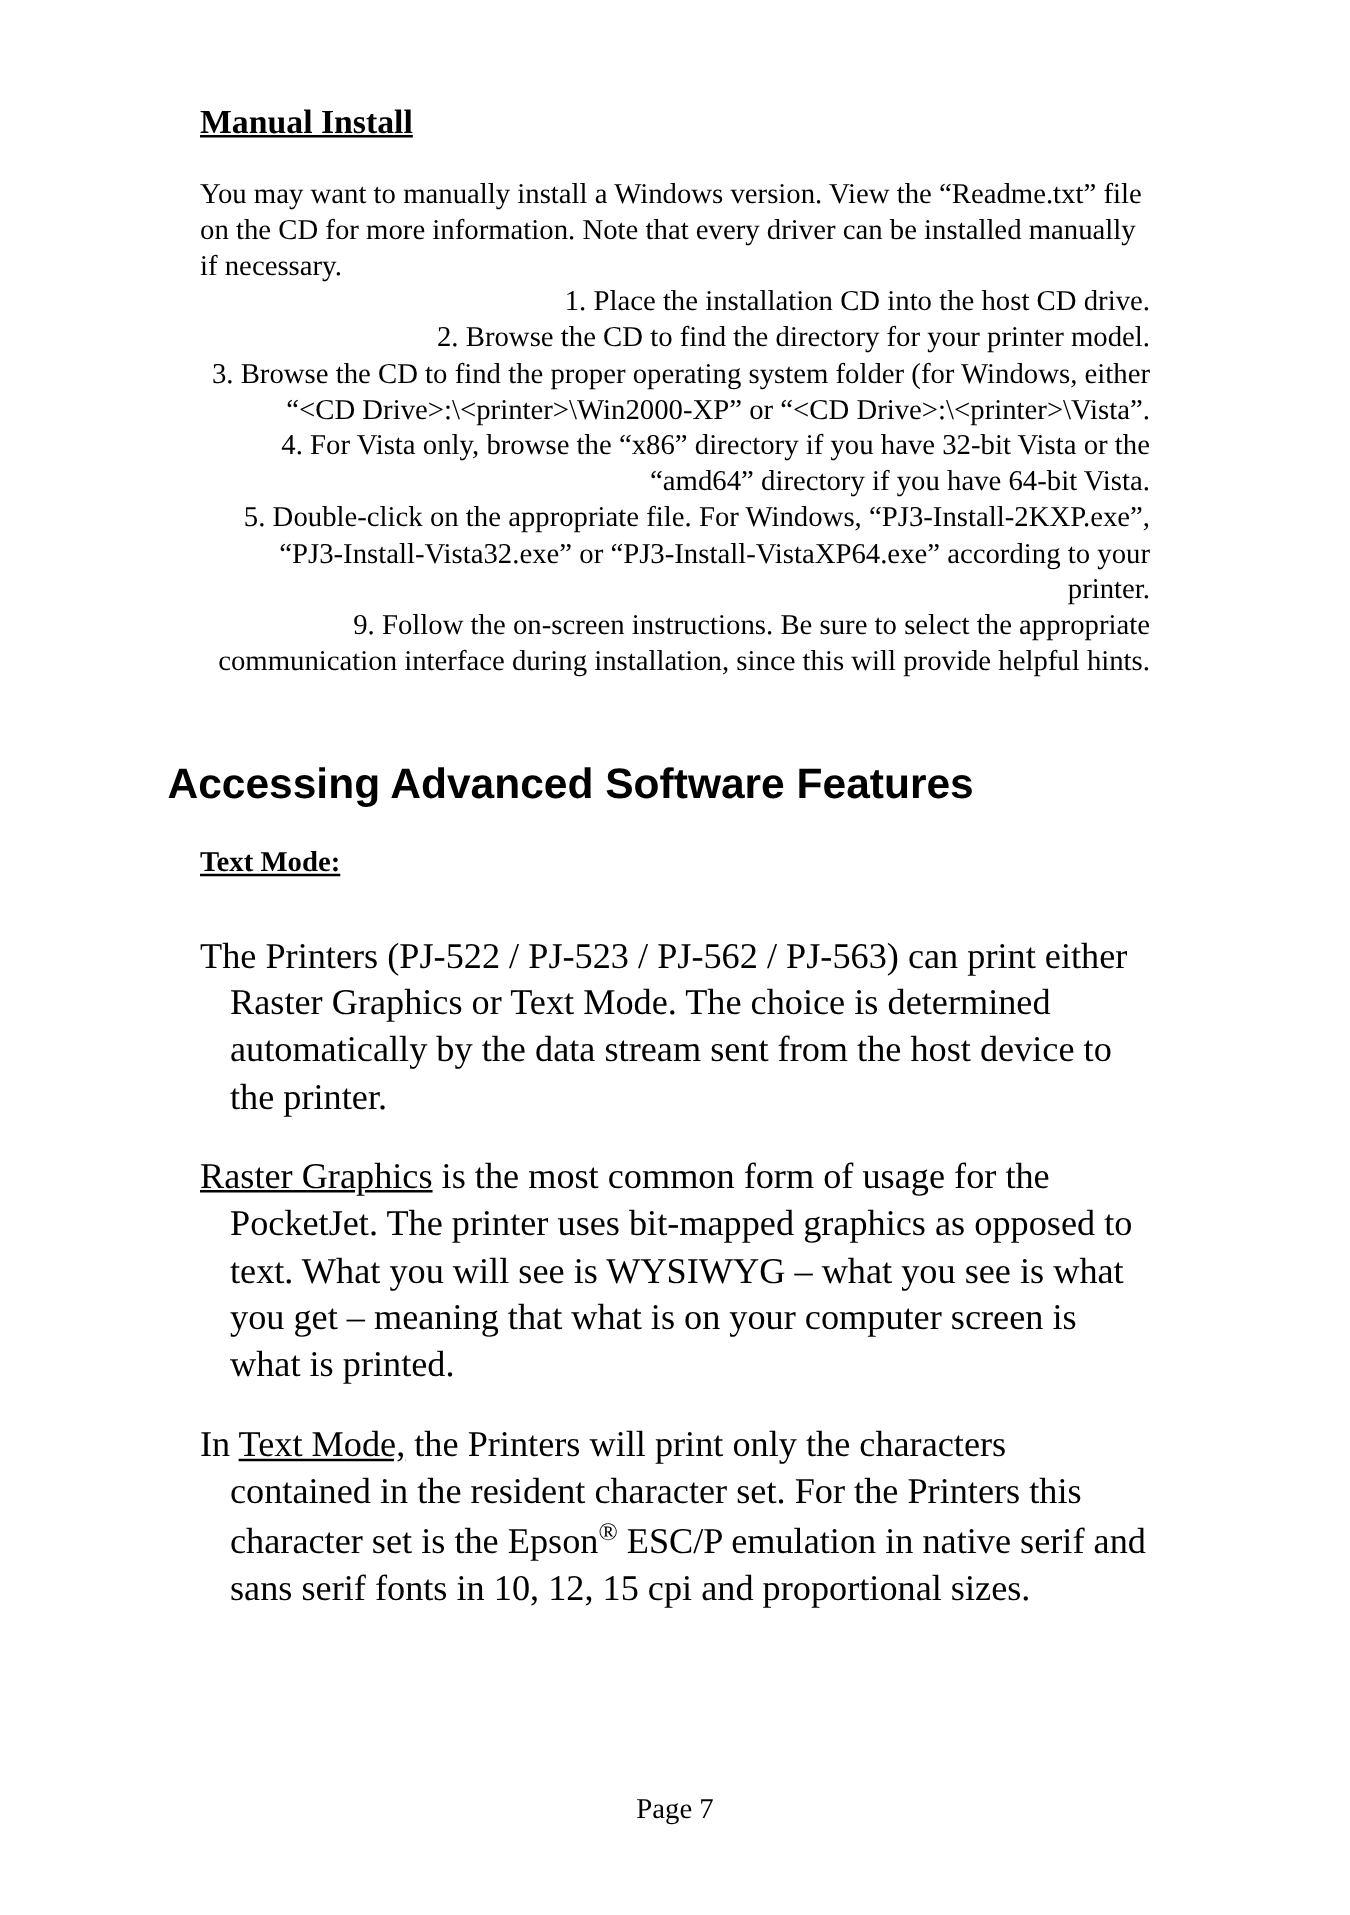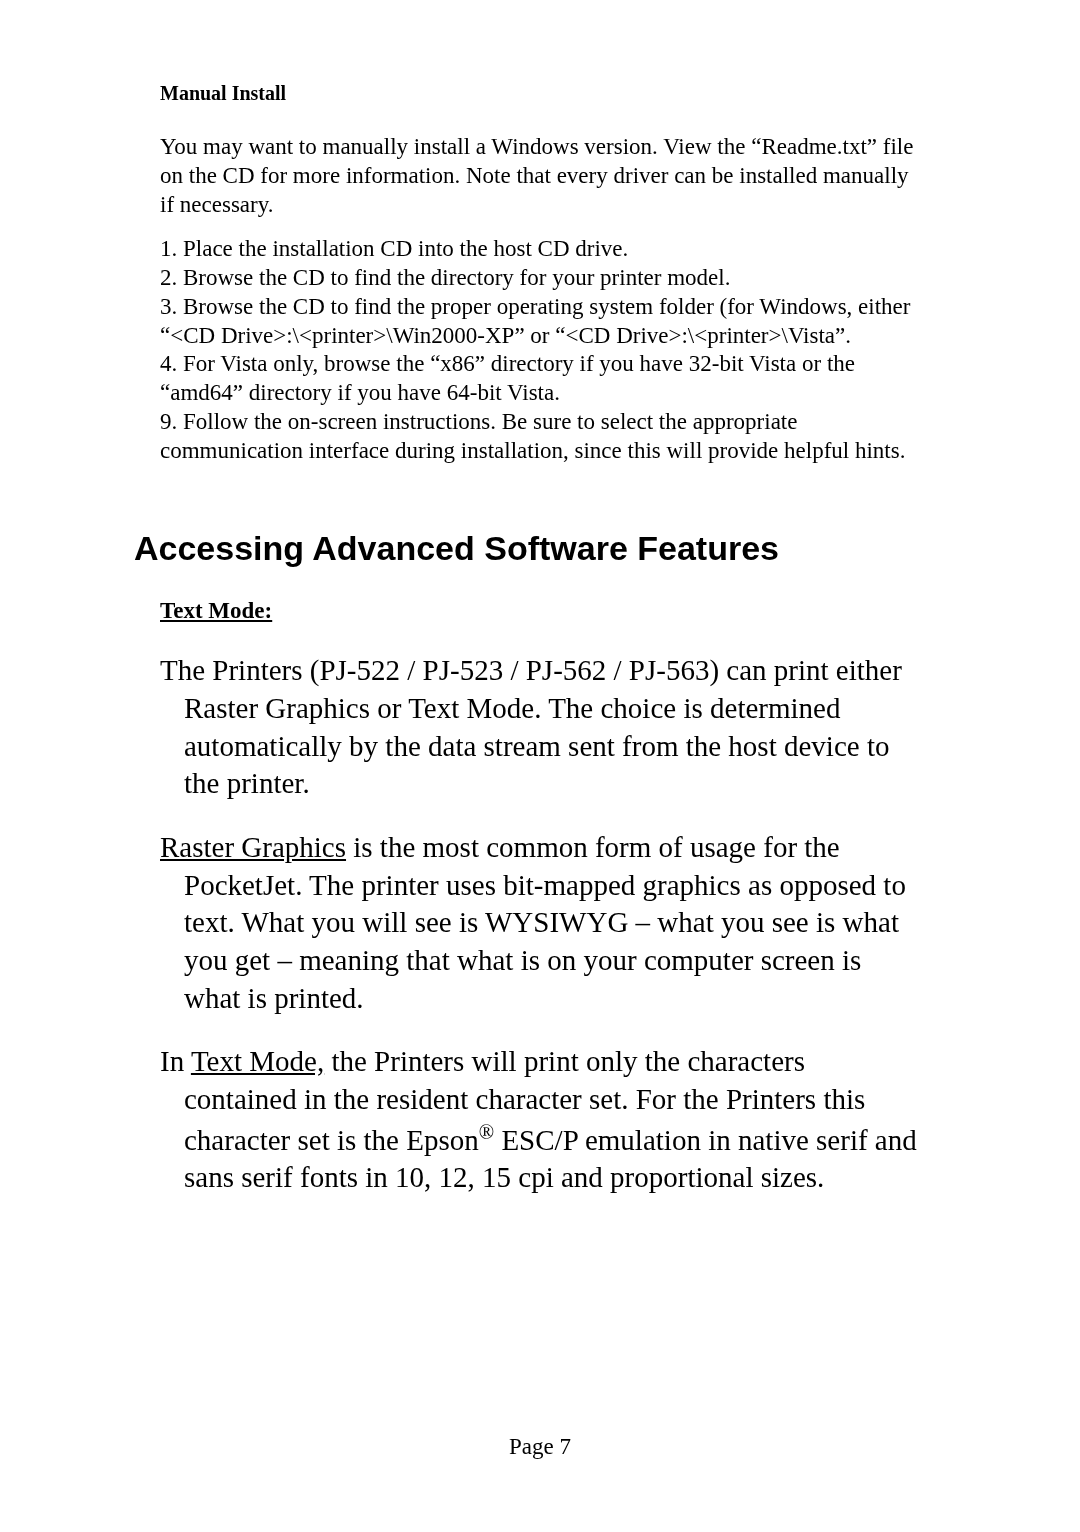--- a/index.html
+++ b/index.html
@@ -12,46 +12,47 @@
     color: #000;
   }
   .page {
     box-sizing: border-box;
     width: 1080px;
     height: 1532px;
     padding: 82px 160px 40px 160px;
     position: relative;
   }
   .section-heading {
-    font-size: 20px;
+    font-size: 27px;
     font-weight: bold;
+    text-decoration: underline;
     margin-bottom: 28px;
   }
   .body-text {
     font-size: 23px;
     line-height: 1.25;
   }
   .step {
     font-size: 23px;
     line-height: 1.25;
   }
-  .steps-block { margin-top: 16px; }
+  .steps-block { margin-top: 0; text-align: right; }
   .feature-title {
     font-family: Arial, Helvetica, sans-serif;
     font-weight: 900;
     font-size: 34px;
     margin-top: 64px;
     margin-bottom: 30px;
     margin-left: -26px;
   }
   .sub-heading {
     font-size: 23px;
     font-weight: bold;
     text-decoration: underline;
-    margin-bottom: 28px;
+    margin-bottom: 44px;
   }
   .hanging {
     font-size: 29px;
     line-height: 1.3;
     text-indent: -24px;
     padding-left: 24px;
     margin-bottom: 26px;
   }
   .underline { text-decoration: underline; }
   .page-number {
@@ -71,20 +72,21 @@
 
   <div class="section-heading">Manual Install</div>
 
   <div class="body-text">You may want to manually install a Windows version. View the “Readme.txt” file on the CD for more information. Note that every driver can be installed manually if necessary.</div>
 
   <div class="steps-block">
     <div class="step">1. Place the installation CD into the host CD drive.</div>
     <div class="step">2. Browse the CD to find the directory for your printer model.</div>
     <div class="step">3. Browse the CD to find the proper operating system folder (for Windows, either “&lt;CD Drive&gt;:\&lt;printer&gt;\Win2000-XP” or  “&lt;CD Drive&gt;:\&lt;printer&gt;\Vista”.</div>
     <div class="step">4. For Vista only, browse the “x86” directory if you have 32-bit Vista or the “amd64” directory if you have 64-bit Vista.</div>
+    <div class="step">5. Double-click on the appropriate file. For Windows, “PJ3-Install-2KXP.exe”, “PJ3-Install-Vista32.exe” or “PJ3-Install-VistaXP64.exe” according to your printer.</div>
     <div class="step">9. Follow the on-screen instructions. Be sure to select the appropriate communication interface during installation, since this will provide helpful hints.</div>
   </div>
 
   <div class="feature-title">Accessing Advanced Software Features</div>
 
   <div class="sub-heading">Text Mode:</div>
 
   <div class="hanging">The Printers (PJ-522 / PJ-523 / PJ-562 / PJ-563) can print either Raster Graphics or Text Mode.  The choice is determined automatically by the data stream sent from the host device to the printer.</div>
 
   <div class="hanging">

